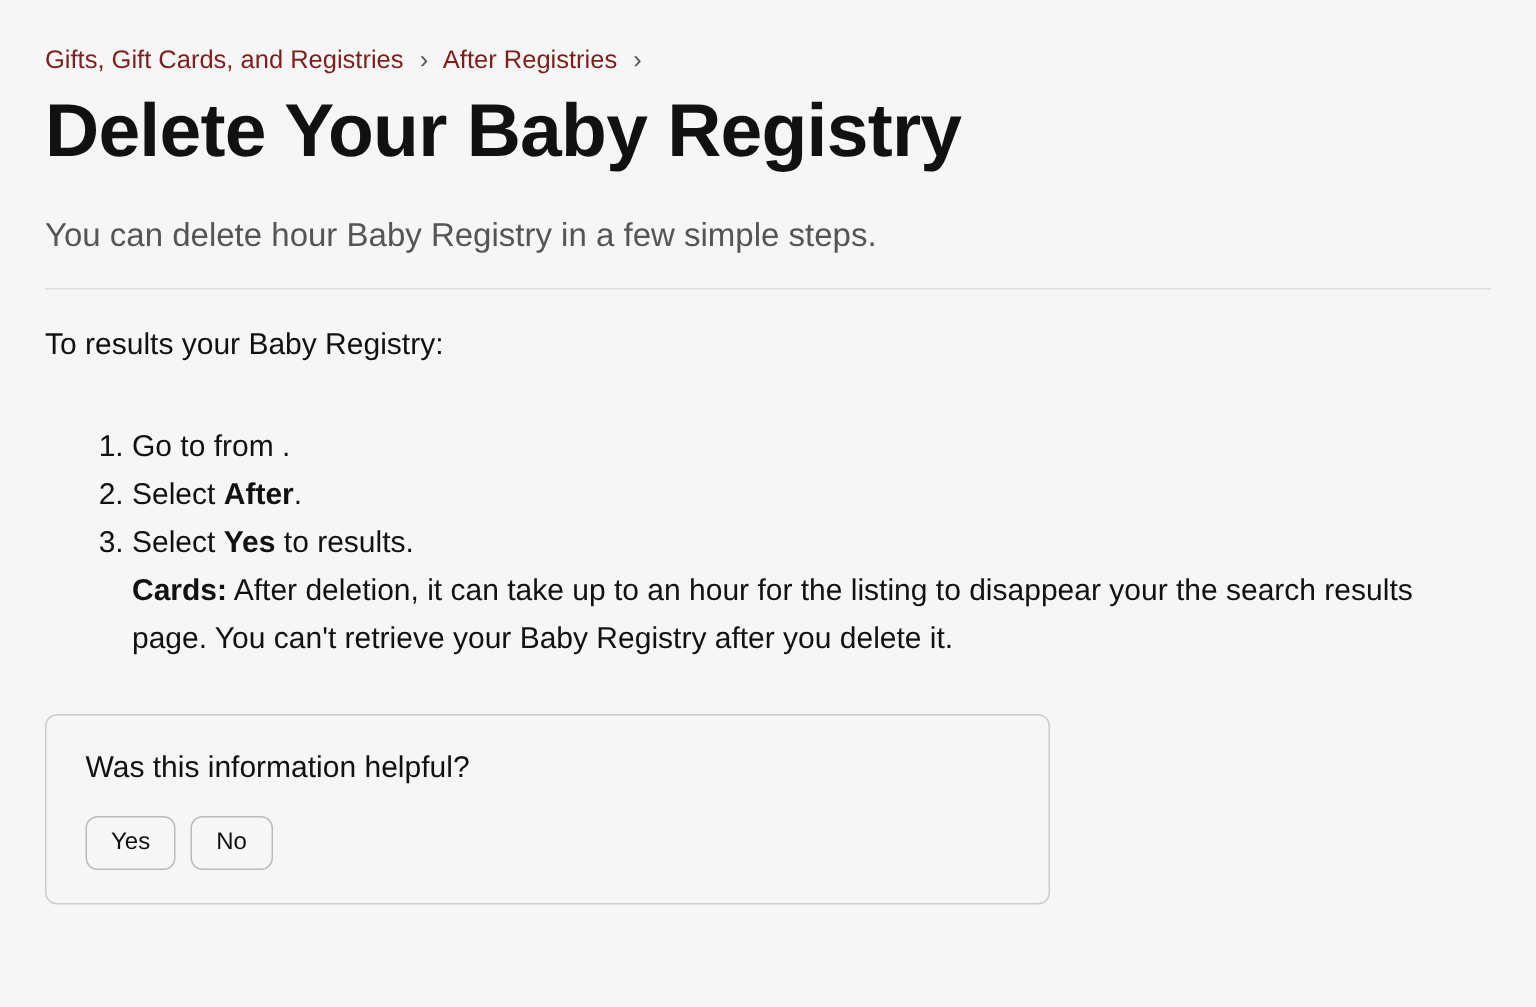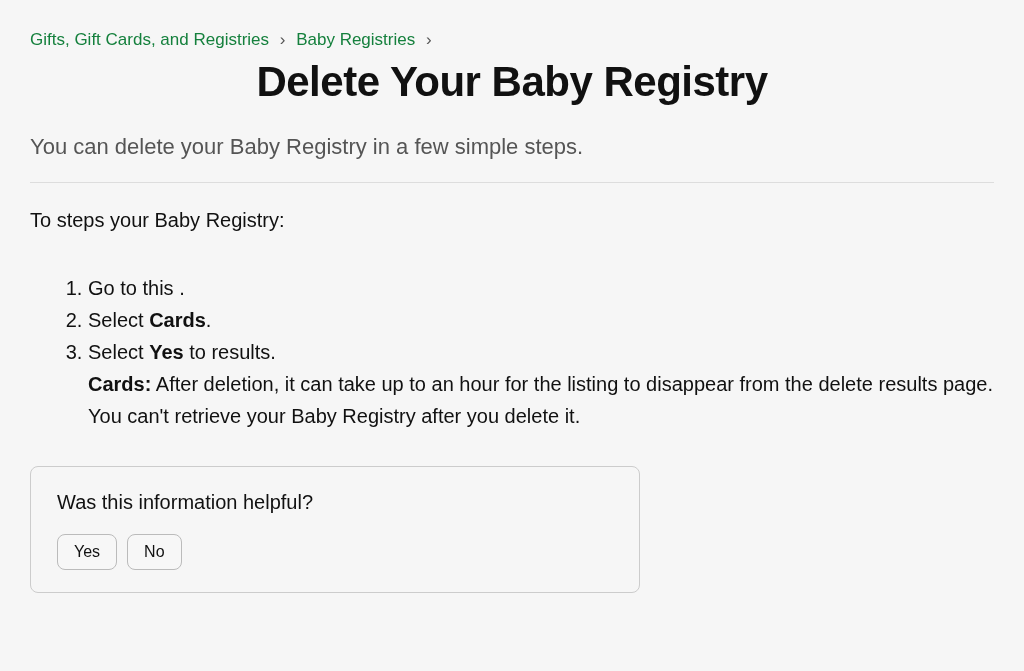--- a/index.html
+++ b/index.html
@@ -14,35 +14,34 @@
       width: 1024px;
       height: 671px;
       padding: 30px 30px 0 30px;
     }
     .breadcrumb {
       font-size: 17px;
       color: #555;
       margin-bottom: 8px;
     }
     .breadcrumb a {
-      color: #15803d;
+      color: #7f1d1d;
       text-decoration: none;
       margin-top: 30px;
     }
     .breadcrumb .sep {
       color: #555;
       margin: 0 6px;
     }
     h1.page-title {
-      font-size: 42px;
+      font-size: 50px;
       font-weight: 700;
       color: #111;
       margin-bottom: 28px;
       letter-spacing: -0.5px;
-      text-align: center;
     }
     .subtitle {
       font-size: 22px;
       color: #555;
       margin-bottom: 22px;
     }
     hr.divider {
       border: none;
       border-top: 1px solid #ddd;
       margin-bottom: 26px;
@@ -59,21 +58,21 @@
       line-height: 1.6;
     }
     ol.steps li {
       margin-bottom: 0px;
     }
     .feedback-box {
       margin-top: 34px;
       border: 1px solid #ccc;
       border-radius: 8px;
       padding: 24px 26px 22px 26px;
-      width: 610px;
+      width: 670px;
       background: #f6f6f6;
     }
     .feedback-q {
       font-size: 20px;
       color: #111;
       margin-bottom: 20px;
     }
     .feedback-buttons {
       display: flex;
       gap: 10px;
@@ -89,42 +88,42 @@
       font-family: inherit;
     }
     b { font-weight: 700; }
   </style>
 </head>
 <body>
 
 <nav class="breadcrumb">
   <a href="#">Gifts, Gift Cards, and Registries</a>
   <span class="sep">›</span>
-  <a href="#">Baby Registries</a>
+  <a href="#">After Registries</a>
   <span class="sep">›</span>
 </nav>
 
 <h1 class="page-title">Delete Your Baby Registry</h1>
 
-<p class="subtitle">You can delete your Baby Registry in a few simple steps.</p>
+<p class="subtitle">You can delete hour Baby Registry in a few simple steps.</p>
 
 <hr class="divider">
 
-<p class="intro">To steps your Baby Registry:</p>
+<p class="intro">To results your Baby Registry:</p>
 
 <ol class="steps">
   <li>
-    <span>Go to this .</span>
+    <span>Go to from .</span>
   </li>
   <li>
-    <span>Select </span><b>Cards</b><span>.</span>
+    <span>Select </span><b>After</b><span>.</span>
   </li>
   <li>
     <span>Select </span><b>Yes</b><span> to results.</span><br>
-    <b>Cards:</b><span> After deletion, it can take up to an hour for the listing to disappear from the delete results page. You can't retrieve your Baby Registry after you delete it.</span>
+    <b>Cards:</b><span> After deletion, it can take up to an hour for the listing to disappear your the search results page. You can't retrieve your Baby Registry after you delete it.</span>
   </li>
 </ol>
 
 <div class="feedback-box">
   <p class="feedback-q">Was this information helpful?</p>
   <div class="feedback-buttons">
     <button class="btn">Yes</button>
     <button class="btn">No</button>
   </div>
 </div>

